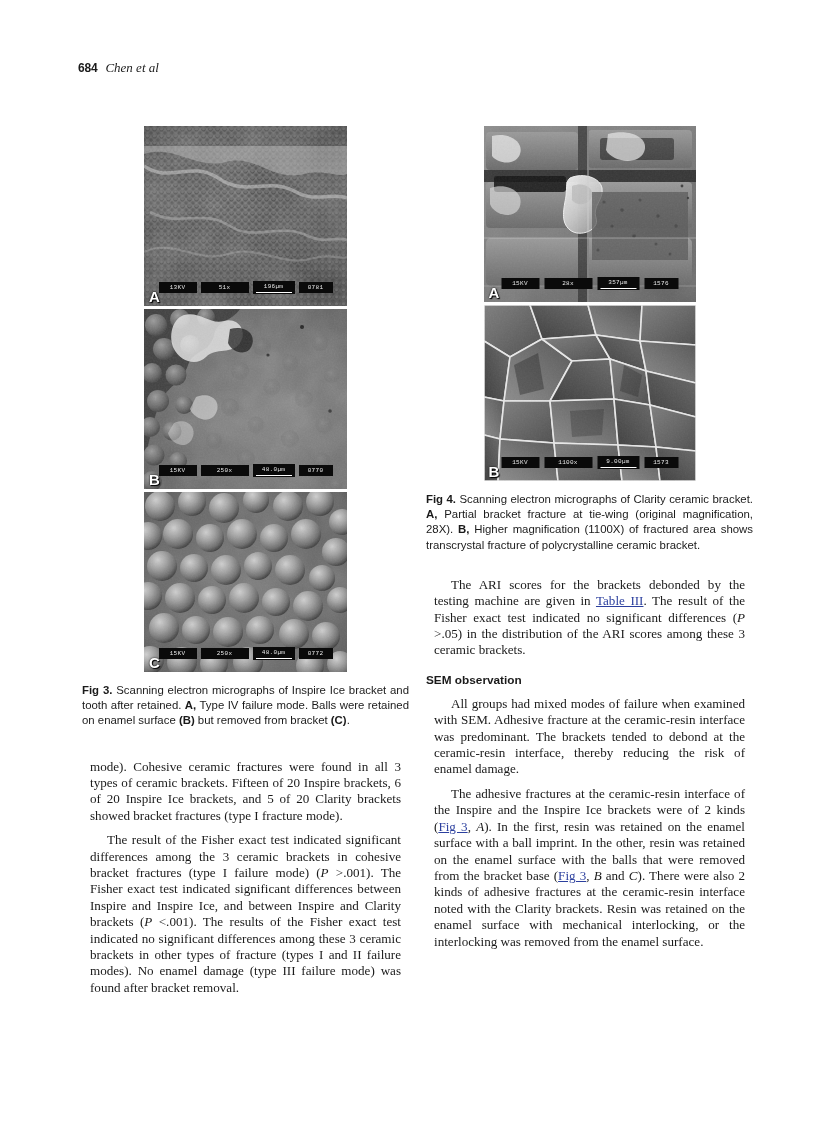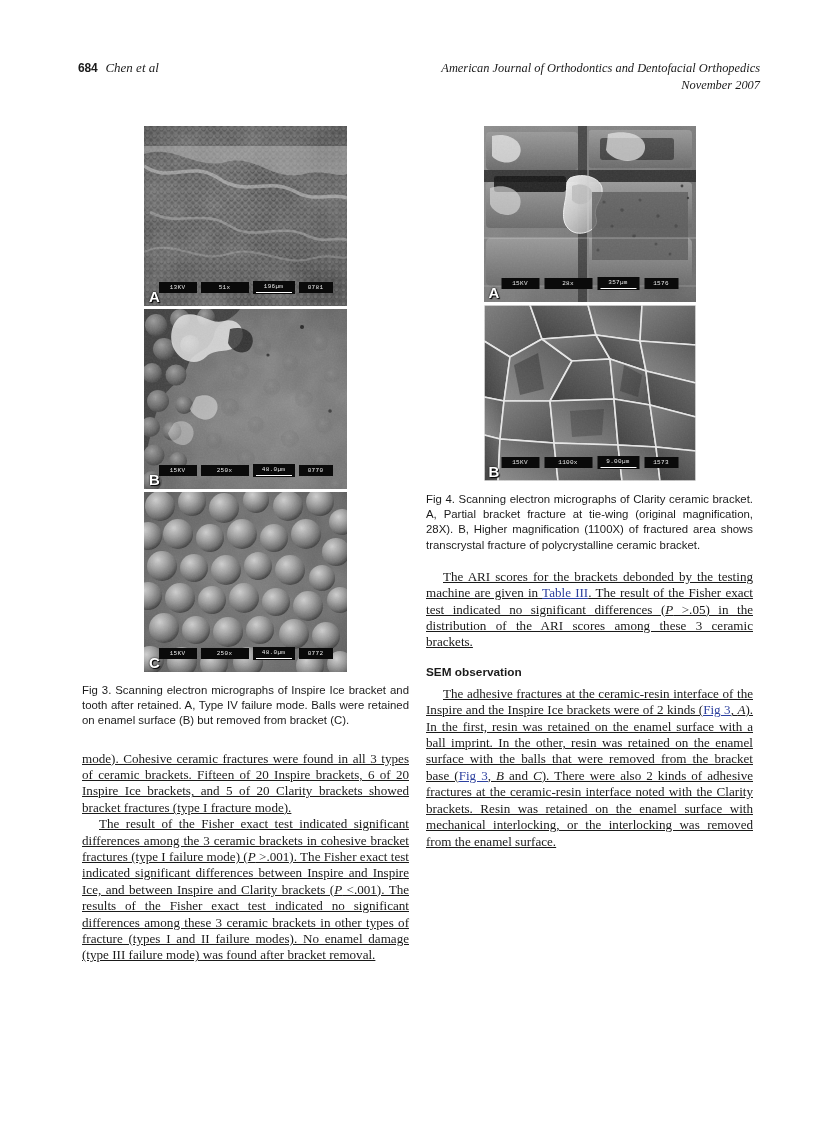--- a/index.html
+++ b/index.html
@@ -137,33 +137,32 @@
 
   
   .caption {
     font-family: "Liberation Sans", sans-serif;
     font-size: 11.4px;
     line-height: 15.2px;
     text-align: justify;
     color: #1a1a1a;
     margin: 11px 0 0 0;
   }
-  .caption b { font-weight: normal; }
+  .caption b { font-weight: bold; }
 
   
   .body-p {
     font-family: "Liberation Serif", serif;
     font-size: 13.1px;
     line-height: 16.4px;
     text-align: justify;
-    margin: 0;
+    margin: 8px;
     text-indent: 0;
     -webkit-hyphens: none;
     hyphens: none;
-    text-decoration: underline;
   }
   .body-p.indent { text-indent: 17px; }
   .body-p i { font-style: italic; }
   .link { color: #2b3f9e; }
 
   .subhead {
     font-family: "Liberation Sans", sans-serif;
     font-weight: bold;
     font-size: 11.8px;
     line-height: 15px;
@@ -174,24 +173,20 @@
   .spacer-22 { height: 22px; }
 </style>
 </head>
 <body>
 
 <div class="page">
 
   <div class="runhead">
     <div class="runhead-left">
       <span class="runhead-pageno">684</span><span class="runhead-authors">Chen et al</span>
-    </div>
-    <div class="runhead-right">
-      <div>American Journal of Orthodontics and Dentofacial Orthopedics</div>
-      <div>November 2007</div>
     </div>
   </div>
 
   <div class="col col-left">
 
     <div class="figure">
 
       <div class="fig3-panel">
         <svg class="micrograph" viewBox="0 0 203 180" preserveAspectRatio="none">
           <defs>
@@ -603,20 +598,21 @@
     </div>
 
     <div class="spacer-16"></div>
 
     <p class="body-p indent">
       <span>The ARI scores for the brackets debonded by the testing machine are given in </span><a class="link" href="#">Table III</a><span>. The result of the Fisher exact test indicated no significant differences (</span><i>P</i><span> &gt;.05) in the distribution of the ARI scores among these 3 ceramic brackets.</span>
     </p>
 
     <h3 class="subhead">SEM observation</h3>
 
+    <p class="body-p indent">All groups had mixed modes of failure when examined with SEM. Adhesive fracture at the ceramic-resin interface was predominant. The brackets tended to debond at the ceramic-resin interface, thereby reducing the risk of enamel damage.</p>
 
     <p class="body-p indent">
       <span>The adhesive fractures at the ceramic-resin interface of the Inspire and the Inspire Ice brackets were of 2 kinds (</span><a class="link" href="#">Fig 3</a><span>, </span><i>A</i><span>). In the first, resin was retained on the enamel surface with a ball imprint. In the other, resin was retained on the enamel surface with the balls that were removed from the bracket base (</span><a class="link" href="#">Fig 3</a><span>, </span><i>B</i><span> and </span><i>C</i><span>). There were also 2 kinds of adhesive fractures at the ceramic-resin interface noted with the Clarity brackets. Resin was retained on the enamel surface with mechanical interlocking, or the interlocking was removed from the enamel surface.</span>
     </p>
 
   </div>
 
 </div>
 
 </body></html>

